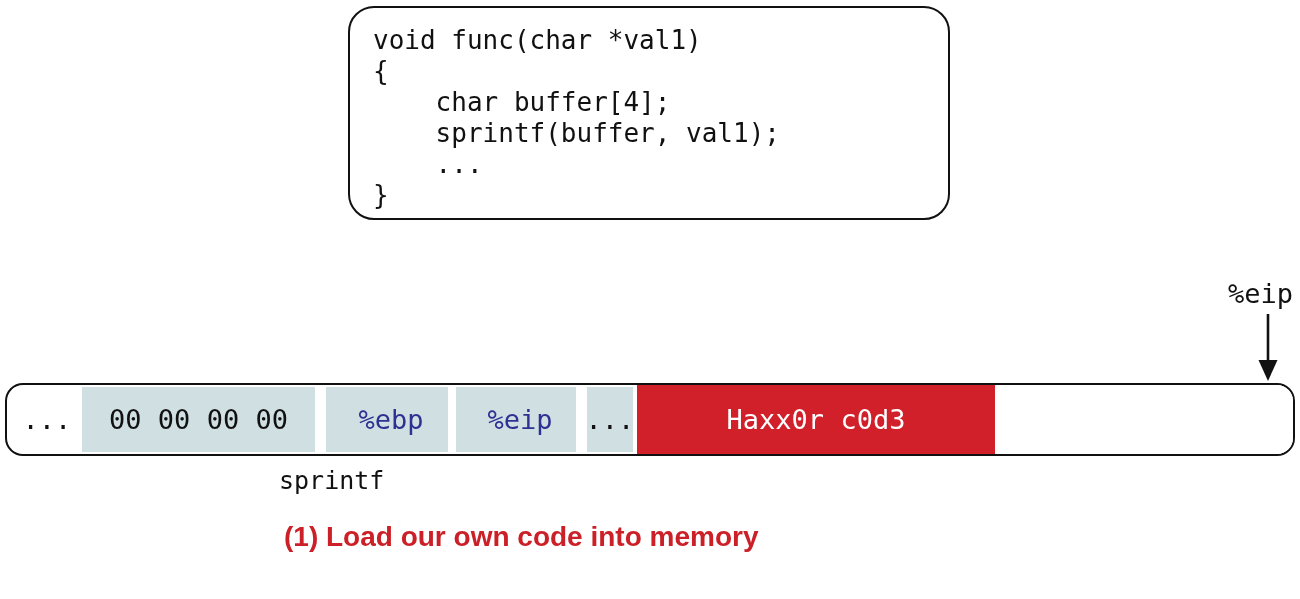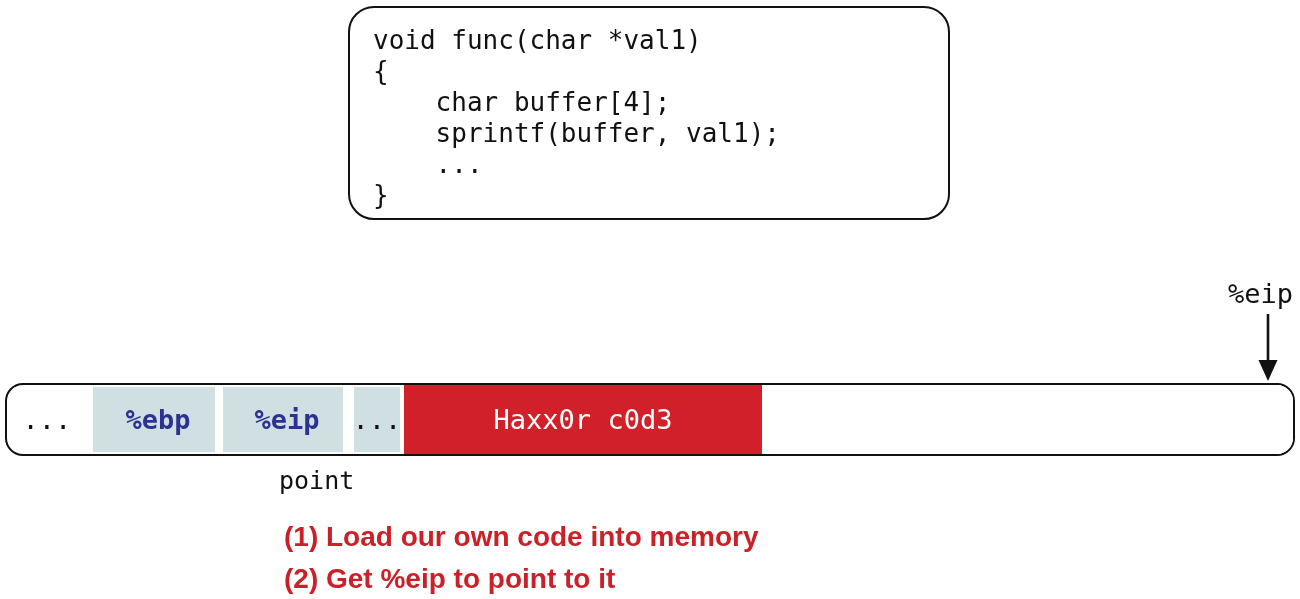--- a/index.html
+++ b/index.html
@@ -56,21 +56,21 @@
   }
   .seg{
     display:flex;align-items:center;justify-content:center;
     font-size:27px;
     white-space:nowrap;
     height:65px;
     background:var(--segment-fill);
     flex:0 0 auto;
   }
   .seg.plain{background:#ffffff;}
-  .seg.emph{color:var(--register-navy);font-weight:bold;padding-left:8px;}
+  .seg.emph{color:var(--register-navy);font-weight:normal;padding-left:8px;}
   .seg.red{
     background:var(--payload-red);
     color:#ffffff;font-weight:normal;
     height:69px;
   }
   .seg.end{background:#ffffff;flex:1 1 auto;height:69px;}
   
   .buffer-label{
     position:absolute;left:279px;top:466px;
     font-size:25px;color:var(--ink);
@@ -100,25 +100,25 @@
   </div>
 
   <div class="eip-label">%eip</div>
   <svg class="eip-arrow" width="28" height="70" viewBox="0 0 28 70">
     <line x1="14" y1="2" x2="14" y2="50" stroke="#111111" stroke-width="2.6"></line>
     <polygon points="4.5,48 23.5,48 14,69" fill="#111111"></polygon>
   </svg>
 
   <div class="memory-bar">
     <div class="seg plain" style="width:70px">...</div>
+    <div class="seg" style="width:233px">00 00 00 00</div>
     <div class="seg emph" style="width:122px;margin-left:11px">%ebp</div>
     <div class="seg emph" style="width:120px;margin-left:8px">%eip</div>
     <div class="seg" style="width:46px;margin-left:11px">...</div>
     <div class="seg red" style="width:358px;margin-left:4px">Haxx0r c0d3</div>
     <div class="seg end"></div>
   </div>
 
-  <div class="buffer-label">point</div>
+  <div class="buffer-label">sprintf</div>
 
   <div class="annotation a1">(1) Load our own code into memory</div>
-  <div class="annotation a2">(2) Get %eip to point to it</div>
 
 </div>
 
 </body></html>

